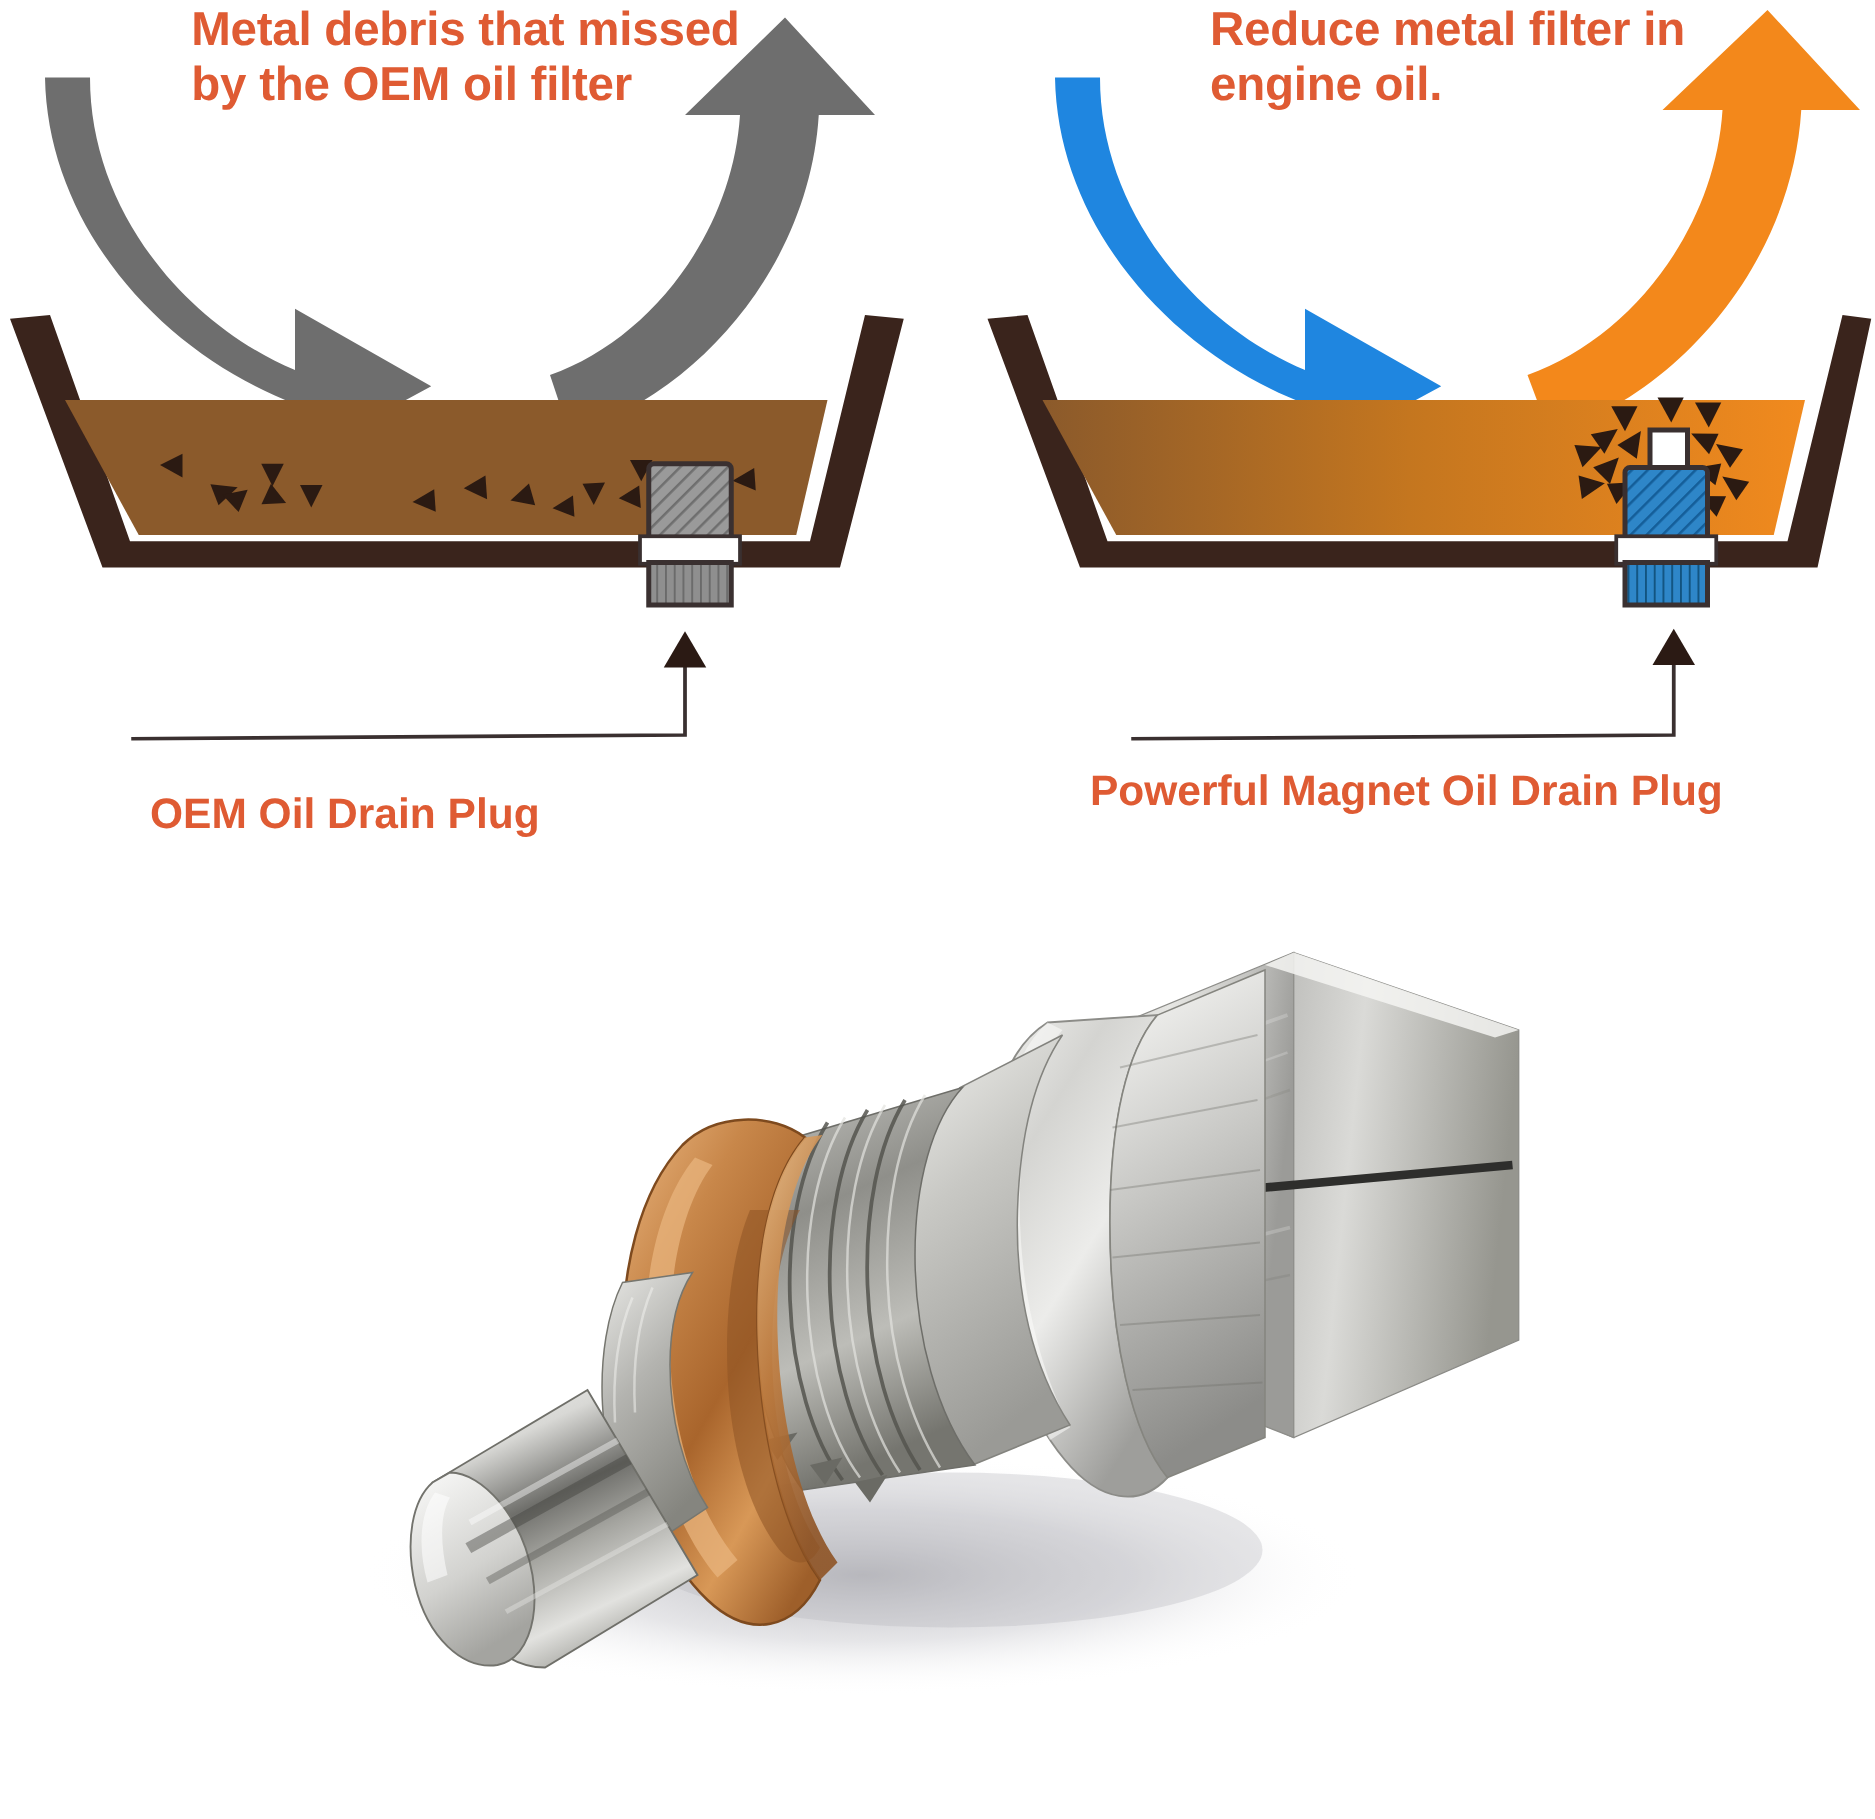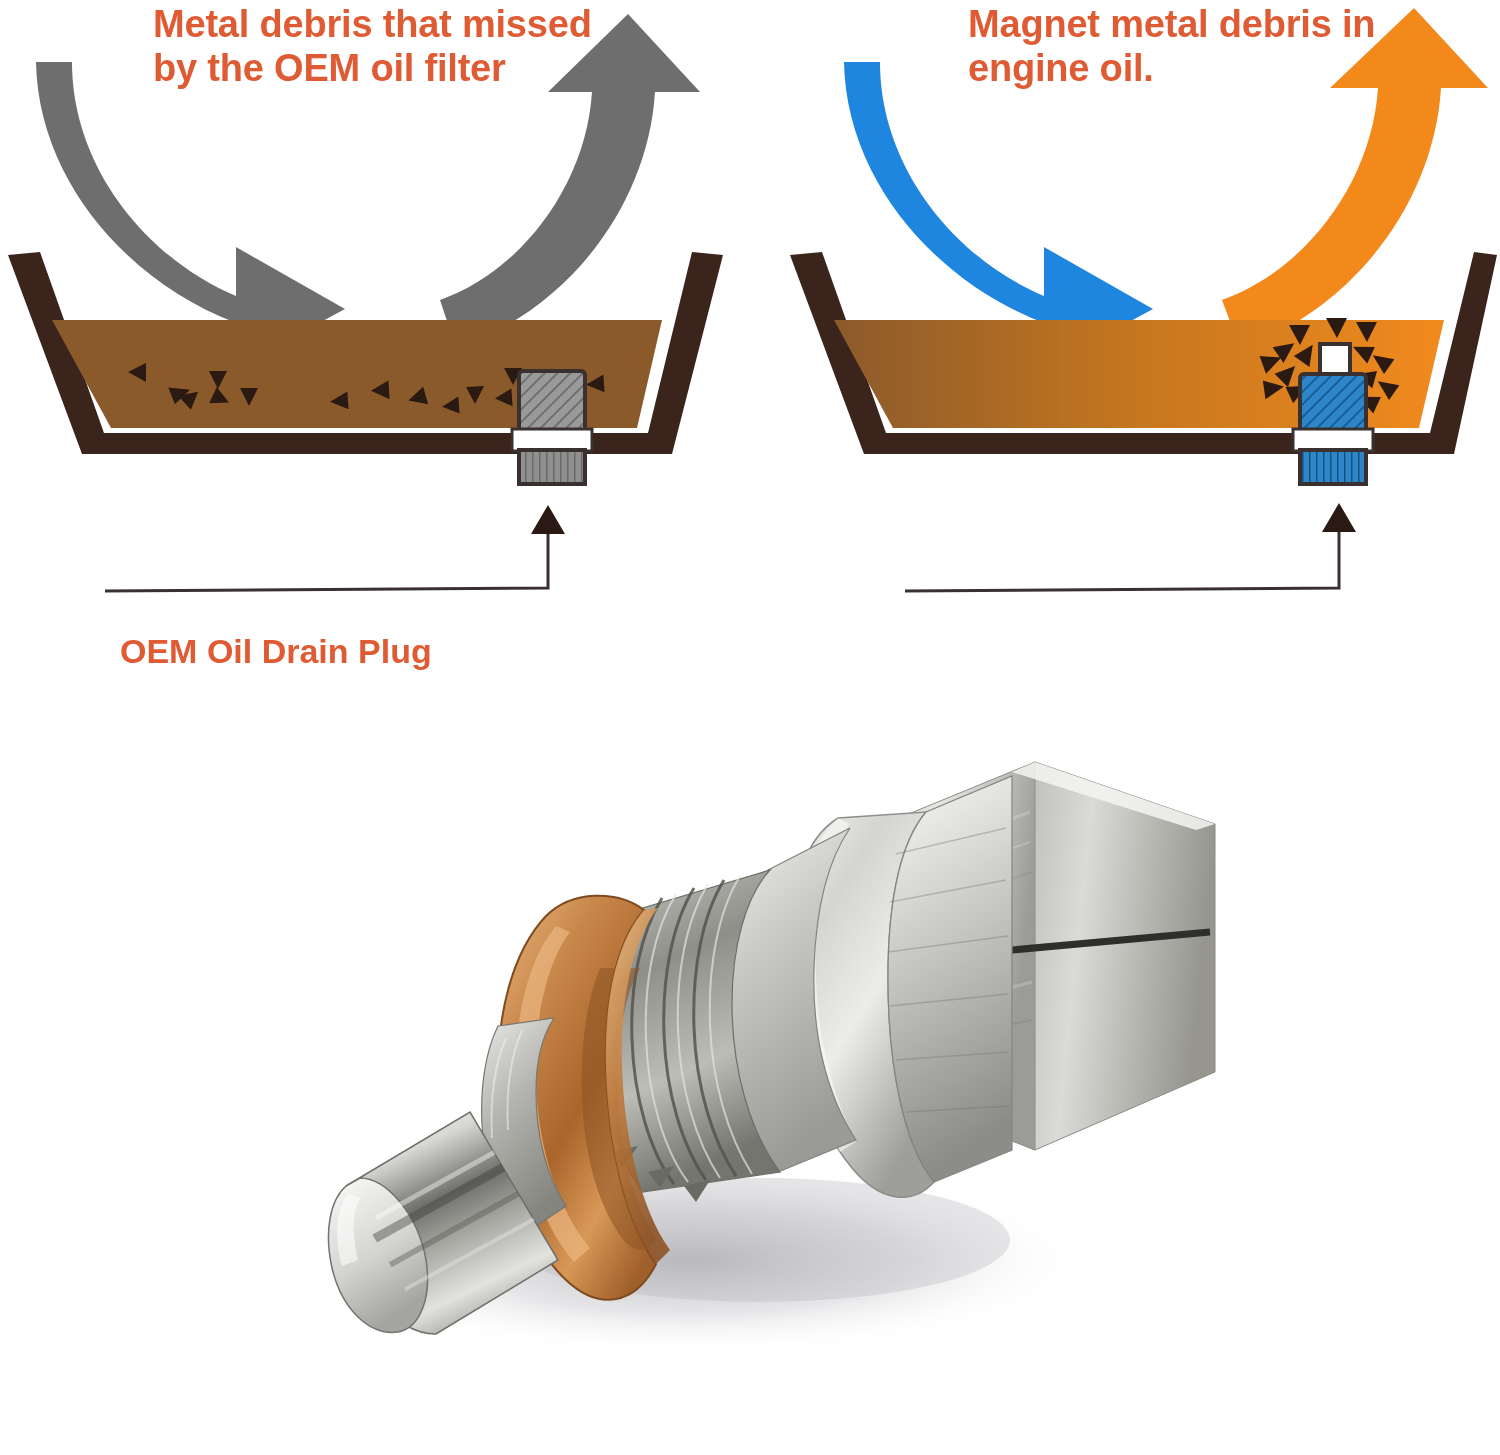--- a/index.html
+++ b/index.html
@@ -44,21 +44,21 @@
   svg.product{position:absolute;left:0;top:0;width:1500px;height:735px;}
 </style>
 </head>
 <body>
 
 <div class="stage">
 
   <div class="heading" id="heading-left">Metal debris that missed
 by the OEM oil filter</div>
 
-  <div class="heading" id="heading-right">Magnet metal debris in
+  <div class="heading" id="heading-right">Reduce metal filter in
 engine oil.</div>
 
   <svg class="panel" viewBox="0 0 1500 720">
     <defs>
       <linearGradient id="cleanOil" x1="0" y1="0" x2="1" y2="0">
         <stop offset="0%" stop-color="#8B5A2B"></stop>
         <stop offset="48%" stop-color="#C4761F"></stop>
         <stop offset="100%" stop-color="#F18A1E"></stop>
       </linearGradient>
       <pattern id="hatchGray" width="9" height="9" patternTransform="rotate(45)" patternUnits="userSpaceOnUse">
@@ -217,20 +217,21 @@
     </g>
 
     <g>
       <path fill="none" stroke="#3A3030" stroke-width="3" d="M 905,591 L 1339,588 L 1339,528"></path>
       <path fill="#2B1A14" d="M 1339,503 l 17,29 l -34,0 z"></path>
     </g>
   </svg>
 
   <div class="caption" id="caption-left">OEM Oil Drain Plug</div>
 
+  <div class="caption" id="caption-right">Powerful Magnet Oil Drain Plug</div>
 
   <div class="product-area">
     <svg class="product" viewBox="0 0 1500 735">
       <defs>
 
         <radialGradient id="grShadow" cx="50%" cy="50%" r="50%">
           <stop offset="0%" stop-color="#A8A8AE" stop-opacity="0.80"></stop>
           <stop offset="55%" stop-color="#C2C2C8" stop-opacity="0.42"></stop>
           <stop offset="100%" stop-color="#ffffff" stop-opacity="0"></stop>
         </radialGradient>

